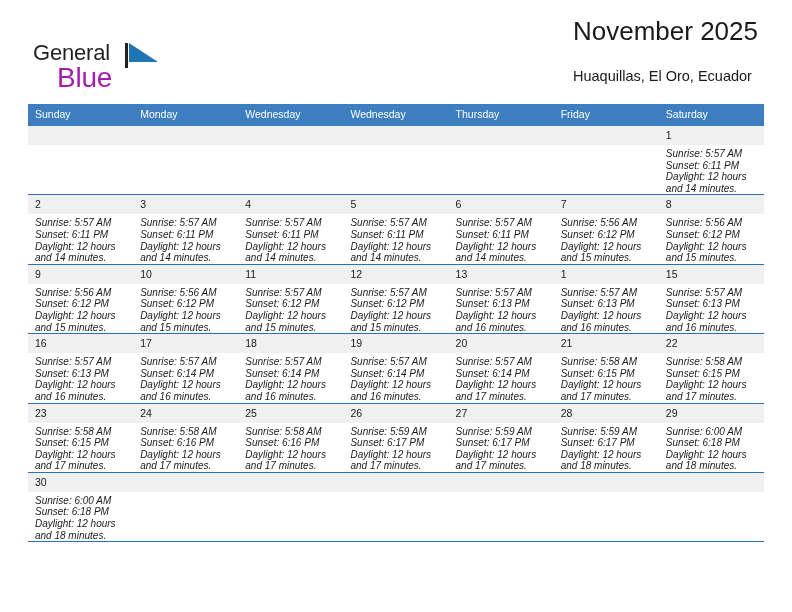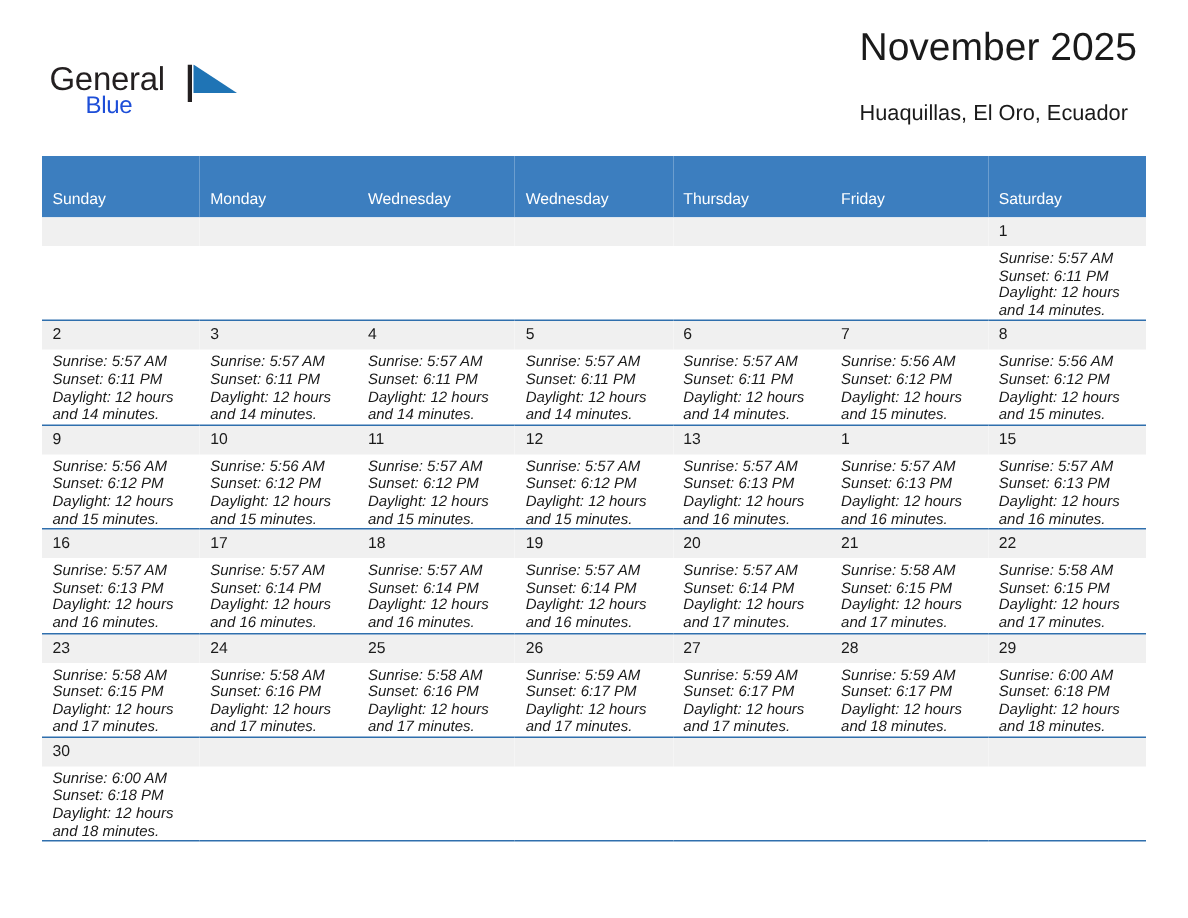--- a/index.html
+++ b/index.html
@@ -42,23 +42,23 @@
     top: 0;
     font-size: 22px;
     letter-spacing: -0.2px;
     color: #231f20;
     font-family: Liberation Sans, sans-serif;
   }
   .brand-blue {
     position: absolute;
     left: 24px;
     top: 22px;
-    font-size: 16px;
+    font-size: 28px;
     letter-spacing: -0.2px;
-    color: #1d4ed8;
+    color: #a21caf;
     font-family: "Liberation Sans", sans-serif;
   }
   .brand-flag {
     position: absolute;
     left: 92px;
     top: 3px;
     width: 33px;
     height: 25px;
   }
   .brand-flag svg { display: block; }
@@ -93,21 +93,21 @@
     width: 736px;
     border-collapse: collapse;
     table-layout: fixed;
   }
   .calendar th {
     background: #3c7ebf;
     color: #ffffff;
     font-size: 10.5px;
     font-weight: normal;
     text-align: left;
-    padding: 21px 0 5px 7px;
+    padding: 2px 0 5px 7px;
     height: 15px;
     border: none;
   }
   .calendar td {
     vertical-align: top;
     padding: 0;
     border: none;
     border-bottom: 1.3px solid #2f6fad;
     height: 60px;
     background: #ffffff;

